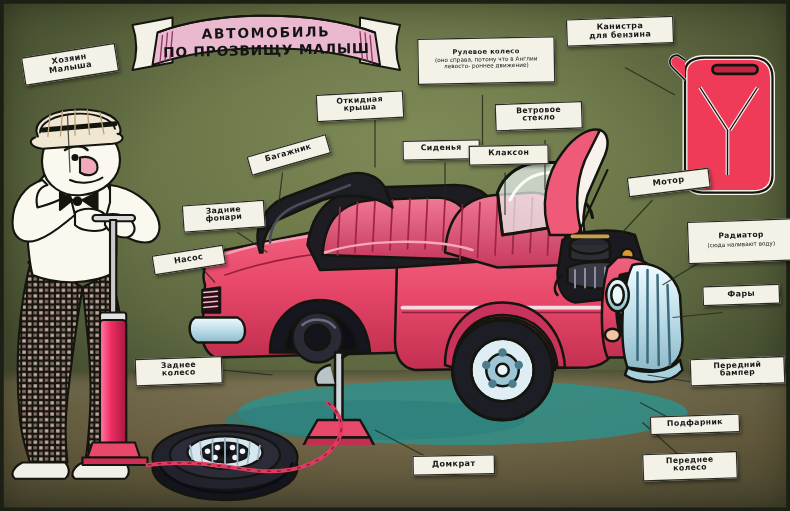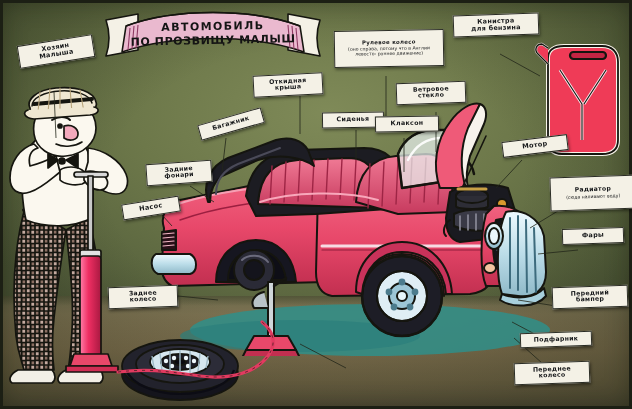--- a/index.html
+++ b/index.html
@@ -400,20 +400,21 @@
   <div class="tag" style="left:562px;top:228px;width:48px;font-size:6.4px;transform:rotate(-2deg);">Фары</div>
 
   <div class="tag" style="left:146px;top:162px;width:52px;font-size:6.2px;transform:rotate(-4deg);">Задние
 фонари</div>
 
   <div class="tag" style="left:122px;top:200px;width:44px;font-size:6.5px;transform:rotate(-9deg);">Насос</div>
 
   <div class="tag" style="left:108px;top:286px;width:56px;font-size:6.2px;transform:rotate(-2deg);">Заднее
 колесо</div>
 
+  <div class="tag" style="left:330px;top:364px;width:52px;font-size:6.5px;transform:rotate(-1deg);">Домкрат</div>
 
   <div class="tag" style="left:552px;top:286px;width:62px;font-size:6.2px;transform:rotate(-2deg);">Передний
 бампер</div>
 
   <div class="tag" style="left:520px;top:332px;width:58px;font-size:6.2px;transform:rotate(-2deg);">Подфарник</div>
 
   <div class="tag" style="left:514px;top:362px;width:62px;font-size:6.2px;transform:rotate(-2deg);">Переднее
 колесо</div>
 
   <div class="bg-vig"></div>

